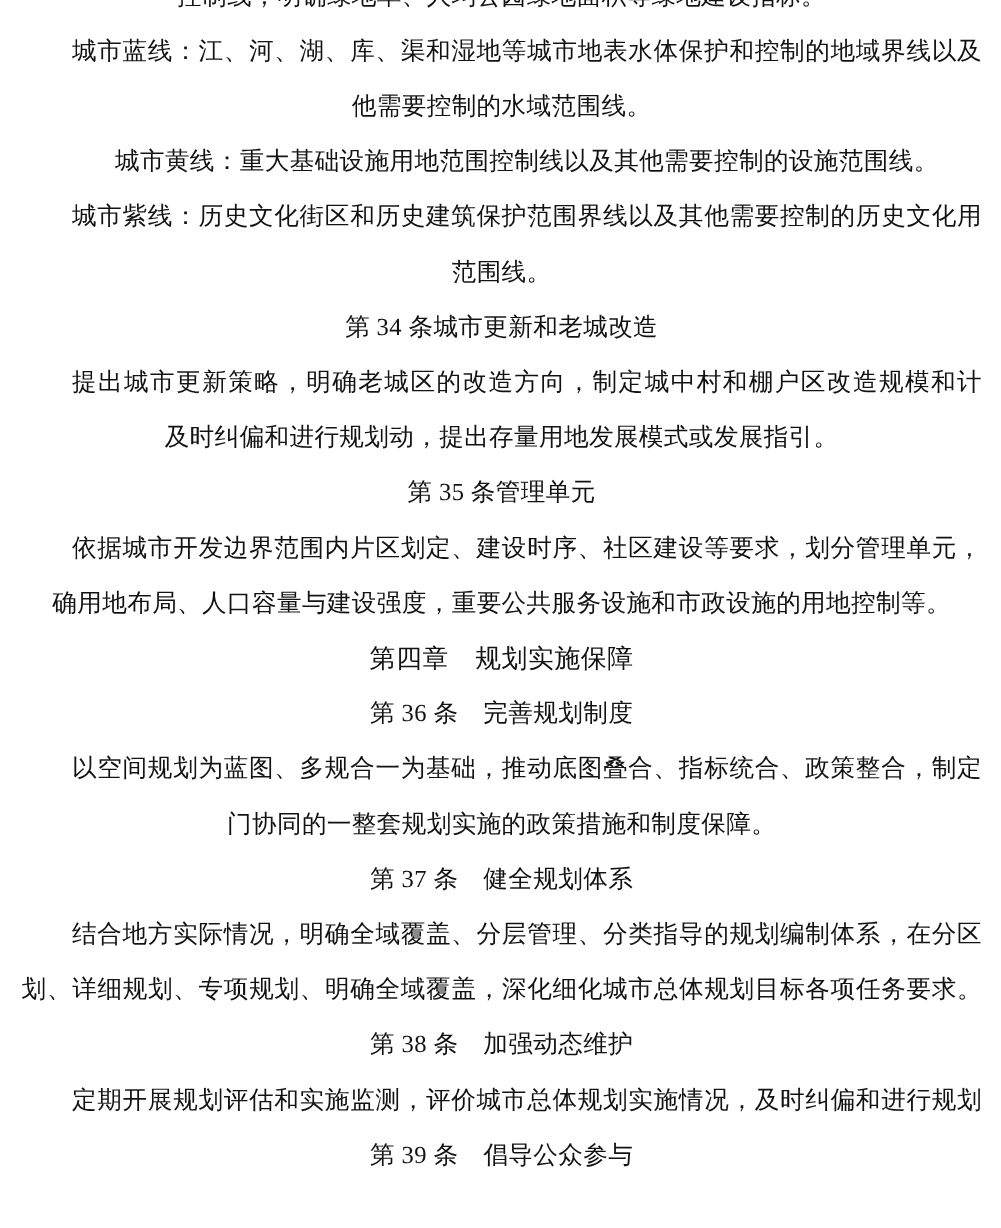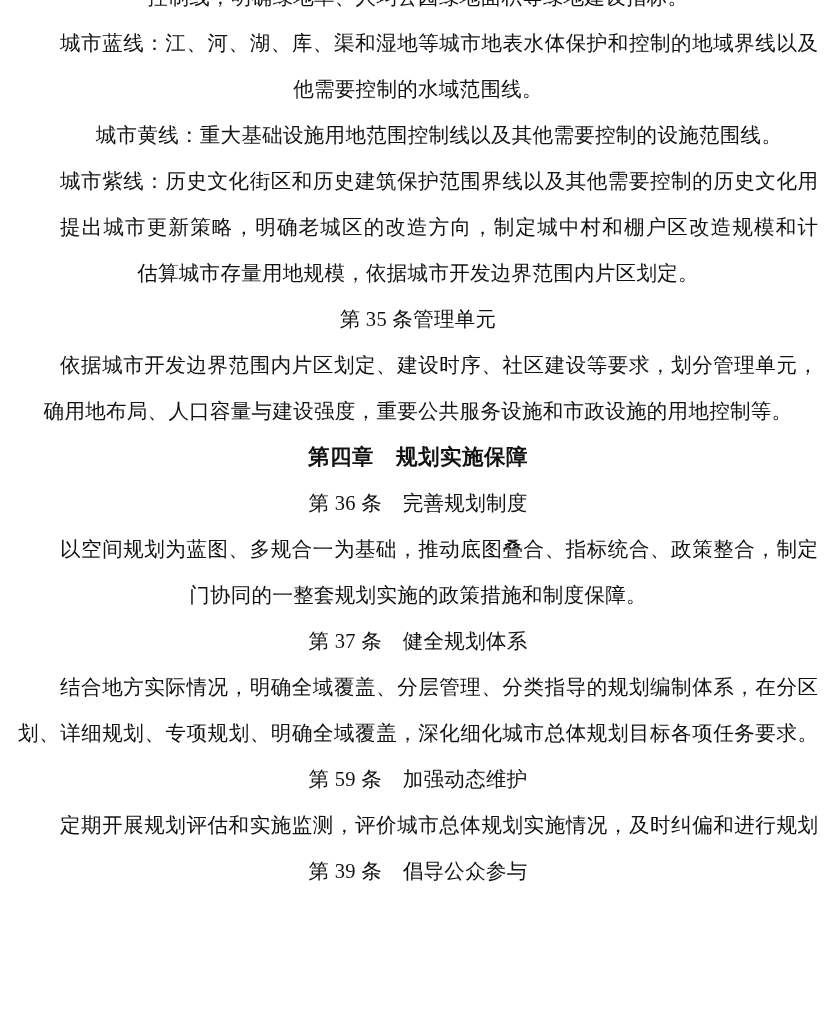--- a/index.html
+++ b/index.html
@@ -35,44 +35,46 @@
     text-indent: 42px;
   }
   .line.justify {
     white-space: normal;
     text-align: justify;
     text-align-last: justify;
     letter-spacing: 0;
   }
   .line.chapter {
     text-align: center;
-    font-weight: bold;
+    font-weight: normal;
     font-size: 21.5px;
     letter-spacing: 0.5px;
   }
 </style>
 </head>
 <body>
 
 <div class="page">
   <div class="content">
       <div class="line body">控制线，明确绿地率、人均公园绿地面积等绿地建设指标。</div>
       <div class="line body indent justify">城市蓝线：江、河、湖、库、渠和湿地等城市地表水体保护和控制的地域界线以及其</div>
       <div class="line body">他需要控制的水域范围线。</div>
       <div class="line body indent">城市黄线：重大基础设施用地范围控制线以及其他需要控制的设施范围线。</div>
       <div class="line body indent justify">城市紫线：历史文化街区和历史建筑保护范围界线以及其他需要控制的历史文化用地</div>
+      <div class="line body">范围线。</div>
+      <div class="line article">第 34 条城市更新和老城改造</div>
       <div class="line body indent justify">提出城市更新策略，明确老城区的改造方向，制定城中村和棚户区改造规模和计划；</div>
-      <div class="line body">估算城市存量用地规模，依据城市开发边界范围内片区划定。</div>
+      <div class="line body">及时纠偏和进行规划动，提出存量用地发展模式或发展指引。</div>
       <div class="line article">第 35 条管理单元</div>
       <div class="line body indent justify">依据城市开发边界范围内片区划定、建设时序、社区建设等要求，划分管理单元，明</div>
       <div class="line body">确用地布局、人口容量与建设强度，重要公共服务设施和市政设施的用地控制等。</div>
       <div class="line chapter">第四章　规划实施保障</div>
       <div class="line article">第 36 条　完善规划制度</div>
       <div class="line body indent justify">以空间规划为蓝图、多规合一为基础，推动底图叠合、指标统合、政策整合，制定部</div>
       <div class="line body">门协同的一整套规划实施的政策措施和制度保障。</div>
       <div class="line article">第 37 条　健全规划体系</div>
       <div class="line body indent justify">结合地方实际情况，明确全域覆盖、分层管理、分类指导的规划编制体系，在分区规</div>
       <div class="line body justify">划、详细规划、专项规划、明确全域覆盖，深化细化城市总体规划目标各项任务要求。</div>
-      <div class="line article">第 59 条　加强动态维护</div>
+      <div class="line article">第 38 条　加强动态维护</div>
       <div class="line body indent justify">定期开展规划评估和实施监测，评价城市总体规划实施情况，及时纠偏和进行规划动</div>
       <div class="line article">第 39 条　倡导公众参与</div>
     </div>
 </div>
 
 </body></html>

